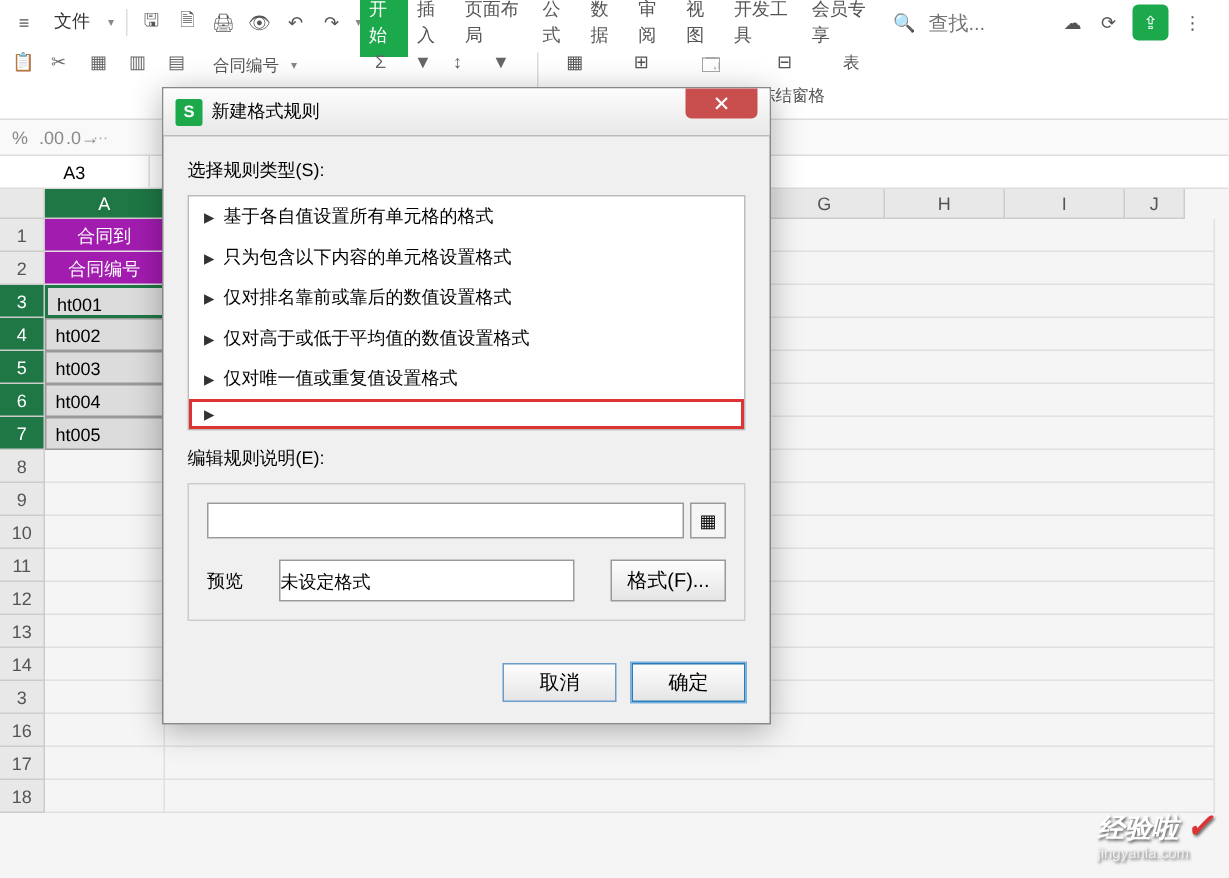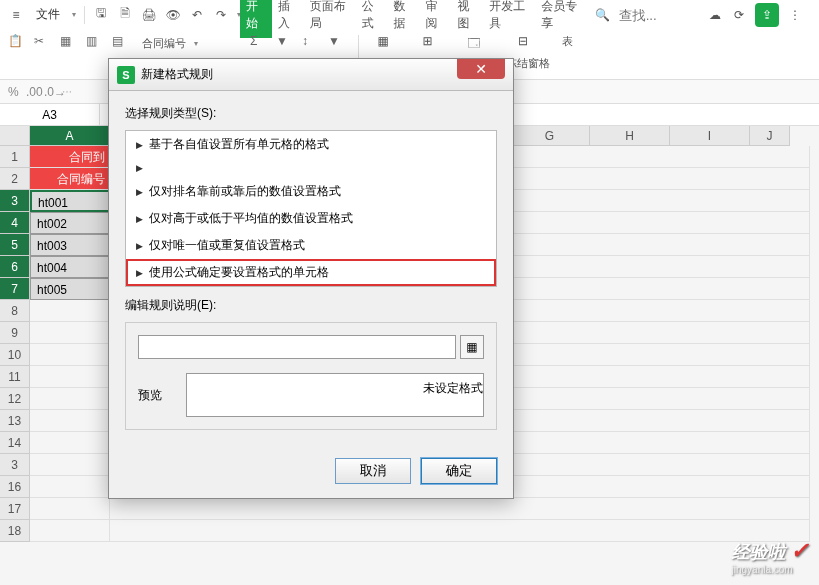--- a/index.html
+++ b/index.html
@@ -38,42 +38,42 @@
     .col-h.sel { background: #1e7745; color: #fff; }
     
     .rows-area { display: flex; }
     .row-headers { display: flex; flex-direction: column; }
     .row-h { width: 30px; height: 22px; background: #e8e8e8; border-right: 1px solid #ccc; border-bottom: 1px solid #ccc; text-align: center; line-height: 22px; color: #555; }
     .row-h.sel { background: #1e7745; color: #fff; }
     
     .cells { display: flex; flex-direction: column; }
     .cell-row { display: flex; }
     .cell { width: 80px; height: 22px; border-right: 1px solid #e0e0e0; border-bottom: 1px solid #e0e0e0; padding: 0 4px; line-height: 22px; overflow: hidden; }
-    .cell.data-header { background: #ef4444; color: #fff; text-align: right; }
+    .cell.data-header { background: #a21caf; color: #fff; text-align: center; }
     .cell.data { background: #dcdcdc; border: 1px solid #999; text-align: left; padding-left: 6px; }
     .cell.sel { border: 2px solid #1e7745; }
     
     .dialog { position: absolute; left: 108px; top: 58px; width: 406px; background: #f0f0f0; border: 1px solid #888; box-shadow: 0 4px 20px rgba(0,0,0,0.3); }
     .dialog-title { background: linear-gradient(#fdfdfd, #e8e8e8); height: 32px; display: flex; align-items: center; padding: 0 8px; border-bottom: 1px solid #bbb; }
     .dialog-icon { width: 18px; height: 18px; background: #1ba94c; border-radius: 2px; display: flex; align-items: center; justify-content: center; color: #fff; font-weight: bold; font-size: 11px; margin-right: 6px; }
     .dialog-close { margin-left: auto; width: 48px; height: 20px; background: #c94f4f; border-radius: 0 0 4px 4px; color: #fff; display: flex; align-items: center; justify-content: center; font-size: 14px; margin-top: -12px; cursor: pointer; }
     .dialog-body { padding: 14px 16px; }
     .section-label { margin-bottom: 8px; }
     .rule-list { border: 1px solid #bbb; background: #fff; margin-bottom: 10px; }
     .rule-item { padding: 5px 10px; display: flex; align-items: center; gap: 6px; cursor: pointer; }
     .rule-item.highlighted { border: 2px solid #d33; padding: 3px 8px; }
     .rule-arrow { font-size: 9px; color: #333; }
     .edit-section { border: 1px solid #ccc; padding: 12px; margin-top: 8px; }
     .edit-label { margin-bottom: 8px; font-weight: normal; }
     .formula-input-row { display: flex; gap: 4px; margin-bottom: 14px; }
     .formula-input { flex: 1; height: 24px; border: 1px solid #999; background: #fff; padding: 0 6px; }
     .ref-btn { width: 24px; height: 24px; border: 1px solid #999; background: #f5f5f5; display: flex; align-items: center; justify-content: center; cursor: pointer; }
     .preview-row { display: flex; align-items: center; gap: 24px; }
     .preview-label { }
-    .preview-box { flex: 1; height: 44px; border: 1px solid #999; background: #fff; text-align: right; line-height: 28px; }
+    .preview-box { flex: 1; height: 28px; border: 1px solid #999; background: #fff; text-align: left; line-height: 28px; }
     .format-btn { height: 28px; padding: 0 10px; border: 1px solid #999; background: linear-gradient(#fdfdfd, #e5e5e5); cursor: pointer; }
     .dialog-footer { display: flex; justify-content: flex-end; gap: 10px; padding: 14px 16px; }
     .dlg-btn { width: 76px; height: 26px; border: 1px solid #6a9cc9; background: linear-gradient(#fdfdfd, #e5e5e5); cursor: pointer; }
     .dlg-btn.primary { border: 1px solid #2a7db8; outline: 1px solid #7ab0dd; }
     
     .watermark { position: absolute; right: 10px; bottom: 10px; color: #fff; font-style: italic; font-weight: bold; text-shadow: 1px 1px 2px rgba(0,0,0,0.6); font-size: 18px; }
     .watermark-check { color: #d33; font-size: 22px; }
     .watermark-sub { font-size: 10px; font-style: normal; font-weight: normal; display: block; color: #eee; text-shadow: 1px 1px 2px rgba(0,0,0,0.6); }
   </style>
 </head>
@@ -280,47 +280,48 @@
   </div>
   <div class="dialog-body">
     <div class="section-label">选择规则类型(S):</div>
     <div class="rule-list">
       <div class="rule-item">
           <span class="rule-arrow">▶</span>
           <span>基于各自值设置所有单元格的格式</span>
         </div>
       <div class="rule-item">
           <span class="rule-arrow">▶</span>
+          <span>只为包含以下内容的单元格设置格式</span>
         </div>
       <div class="rule-item">
           <span class="rule-arrow">▶</span>
           <span>仅对排名靠前或靠后的数值设置格式</span>
         </div>
       <div class="rule-item">
           <span class="rule-arrow">▶</span>
           <span>仅对高于或低于平均值的数值设置格式</span>
         </div>
       <div class="rule-item">
           <span class="rule-arrow">▶</span>
           <span>仅对唯一值或重复值设置格式</span>
         </div>
       <div class="rule-item highlighted">
           <span class="rule-arrow">▶</span>
-          <span>使用公式确定要设置格式的单元格</span>
         </div>
     </div>
     <div class="section-label">编辑规则说明(E):</div>
     <div class="edit-section">
       <div class="formula-input-row">
         <input class="formula-input" style="">
         <span class="ref-btn">▦</span>
       </div>
       <div class="preview-row">
         <span class="preview-label">预览</span>
         <div class="preview-box">未设定格式</div>
+        <button class="format-btn">格式(F)...</button>
       </div>
     </div>
   </div>
   <div class="dialog-footer">
     <button class="dlg-btn">取消</button>
     <button class="dlg-btn primary">确定</button>
   </div>
 </div>
 
 <div class="watermark">

